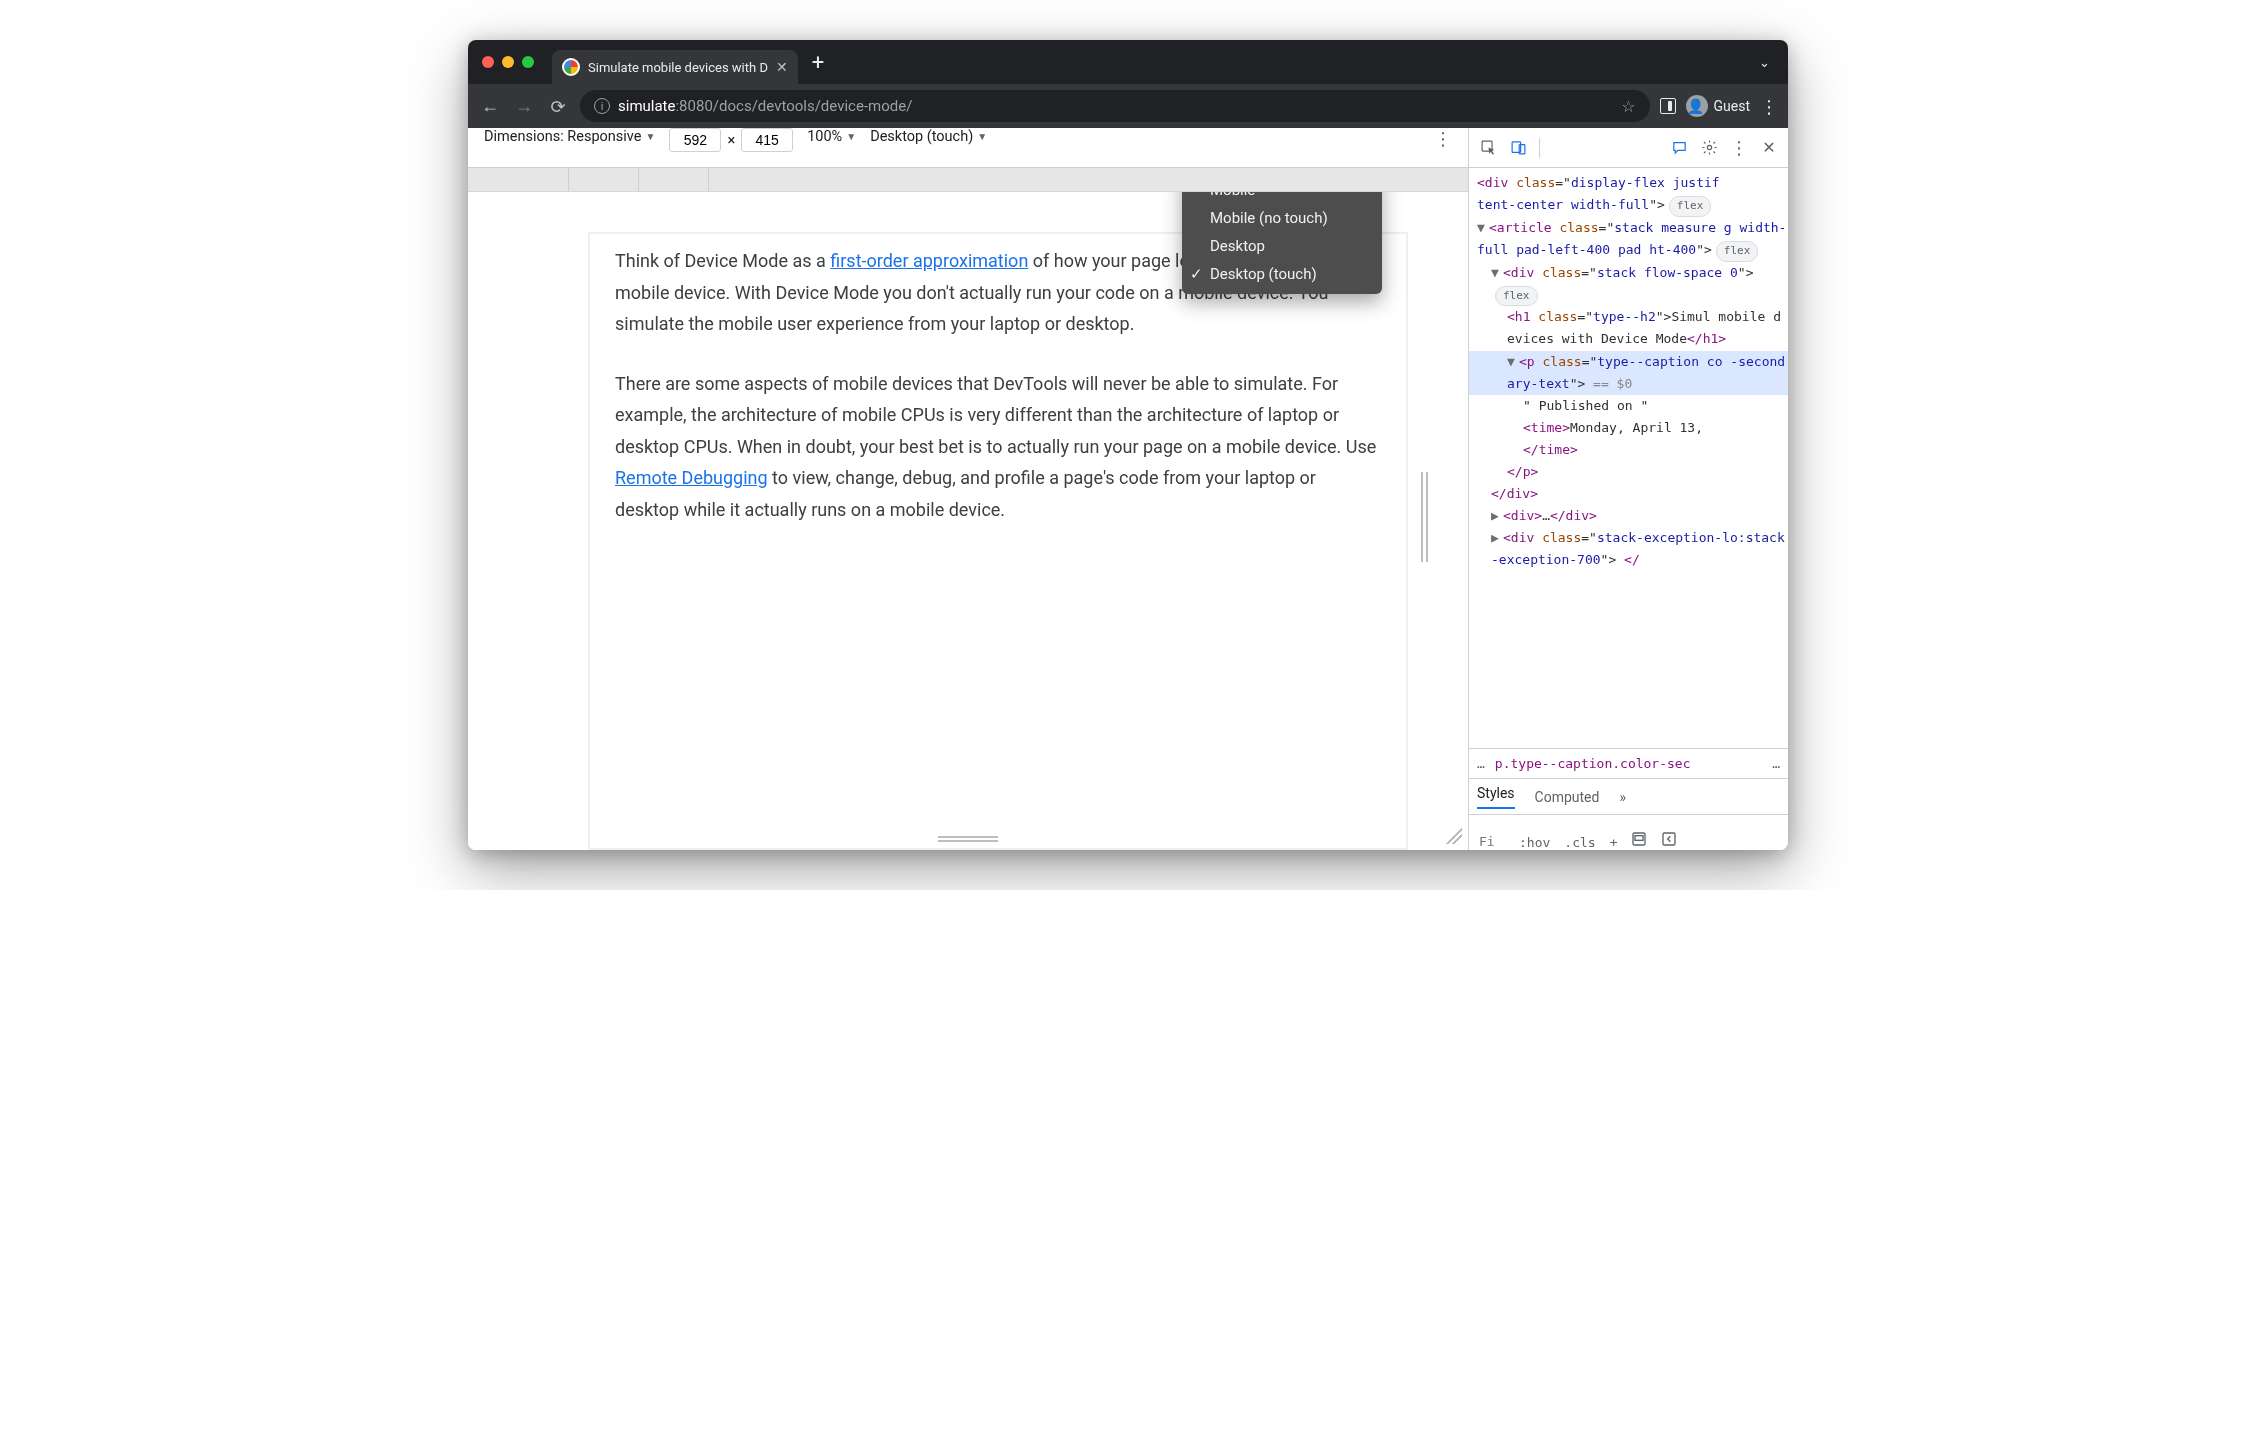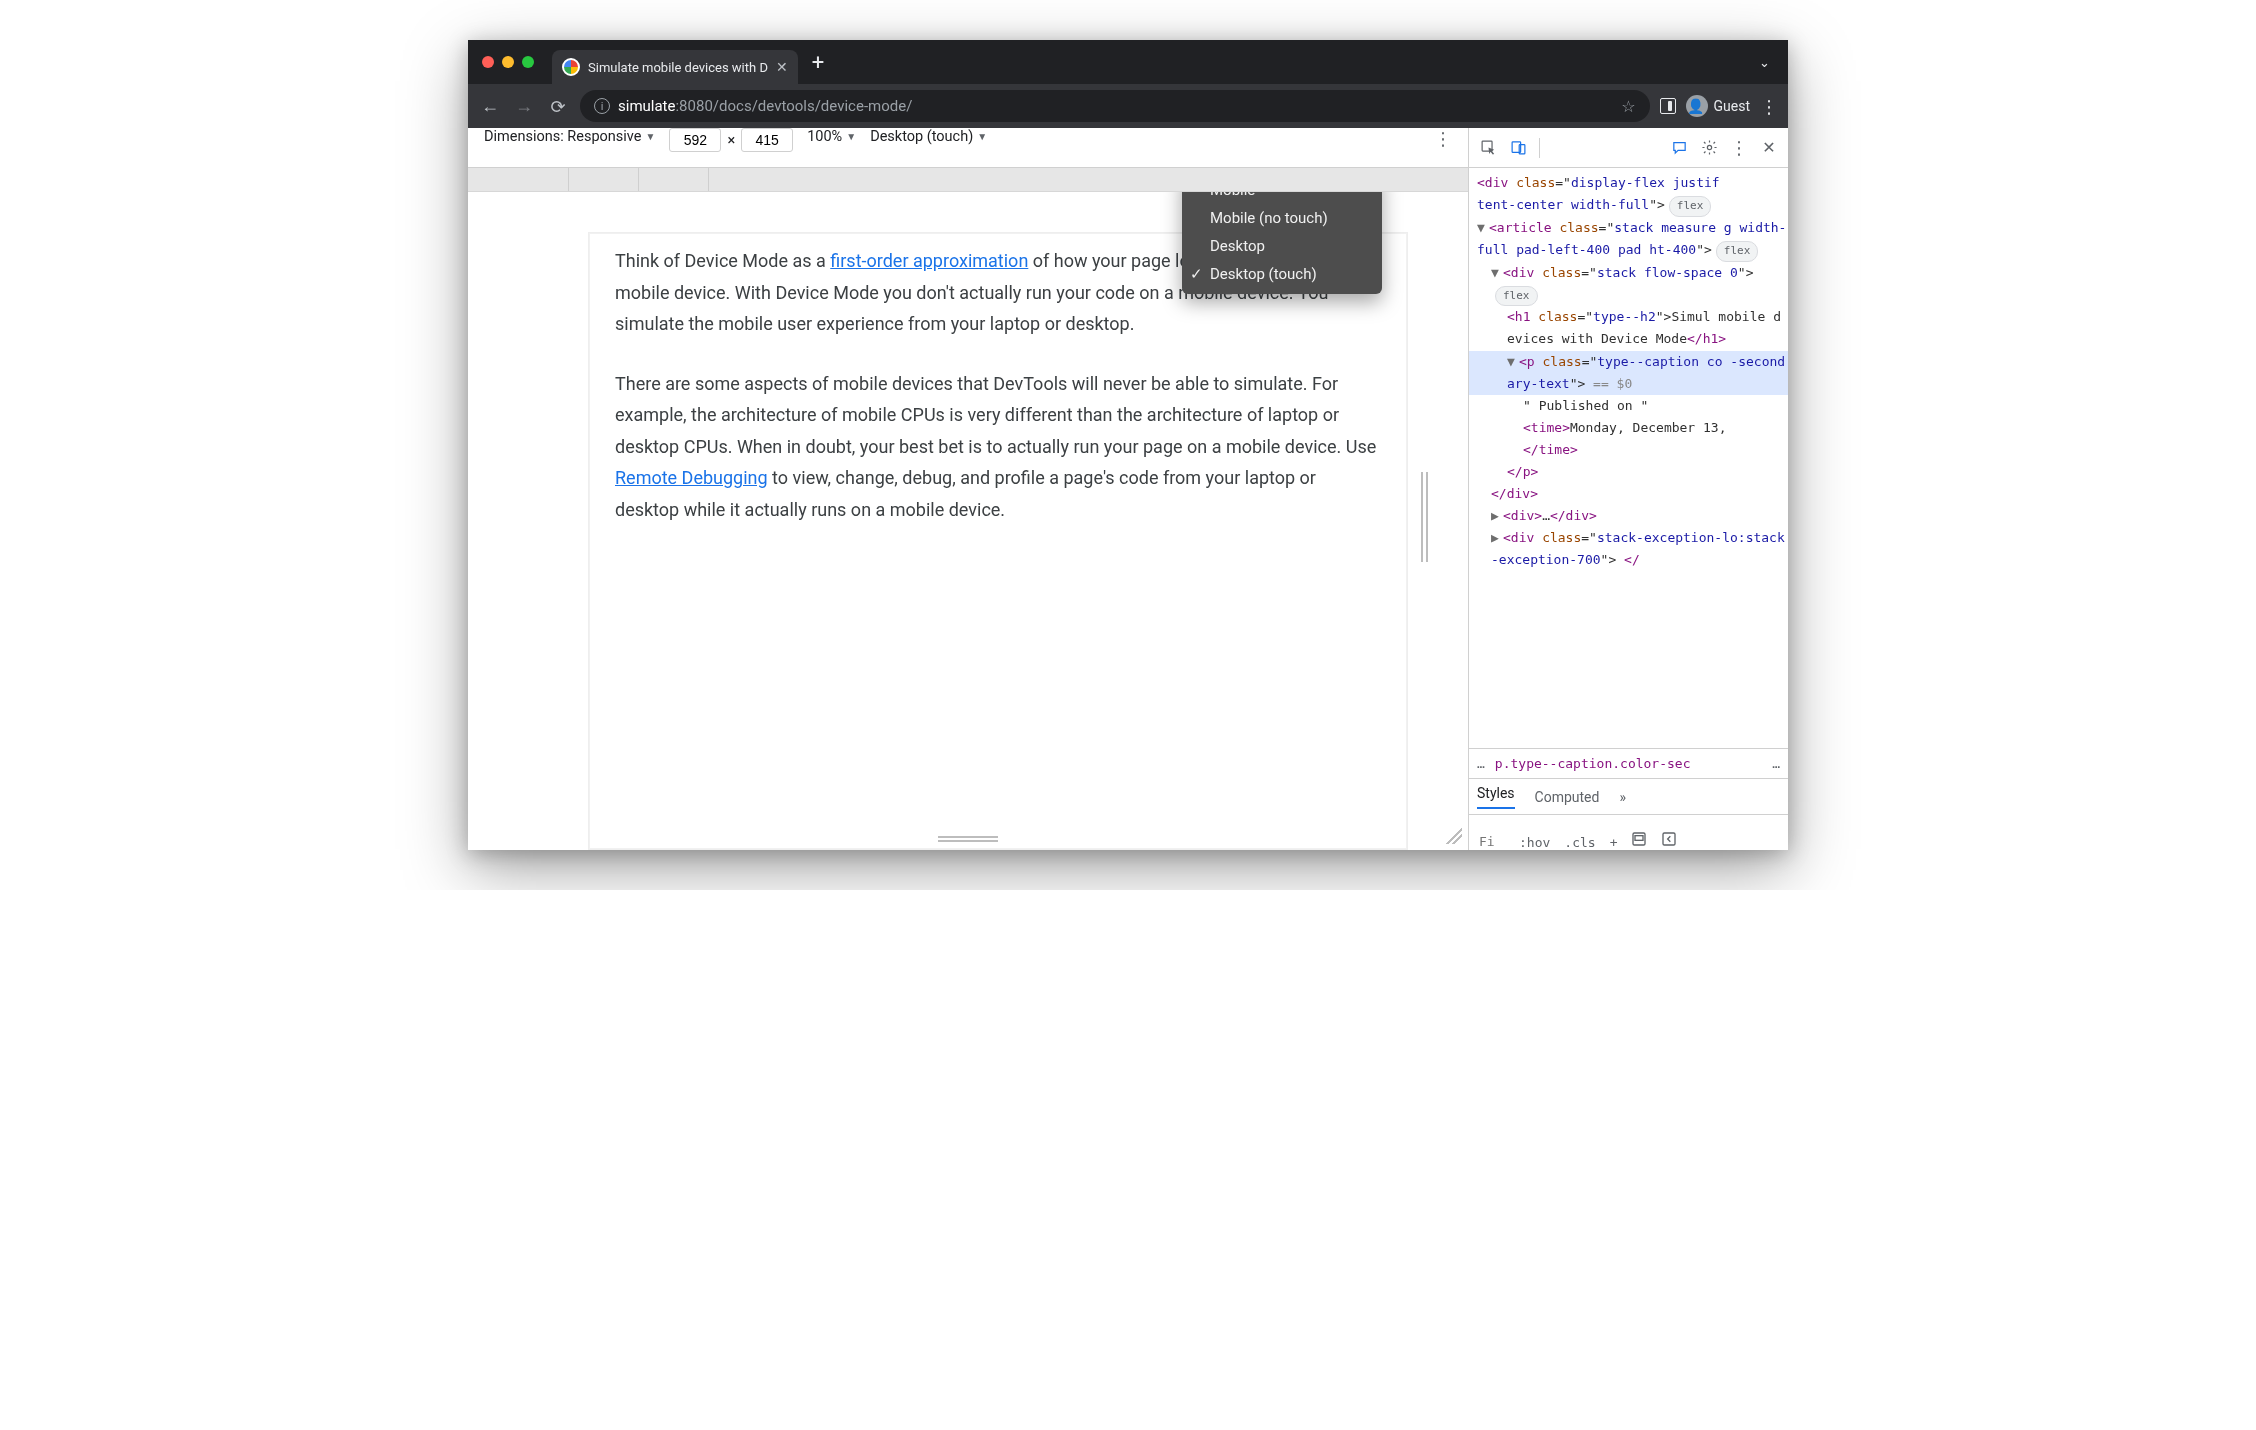--- a/index.html
+++ b/index.html
@@ -21,21 +21,21 @@
     --icon: #5f6368;
   }
   * { box-sizing: border-box; }
   body {
     margin: 0; padding: 40px; background: #ffffff;
     font-family: -apple-system, "Segoe UI", Roboto, Helvetica, Arial, sans-serif;
     display: flex; align-items: flex-start; justify-content: center;
   }
   .window {
     width: 1320px; height: 810px;
-    background: #ffffff; border-radius: 0;
+    background: #ffffff; border-radius: 8px;
     box-shadow: 0 20px 60px rgba(0,0,0,0.35), 0 4px 20px rgba(0,0,0,0.25);
     overflow: hidden; display: flex; flex-direction: column;
   }
   
   .tabstrip {
     background: var(--chrome-dark); height: 44px;
     display: flex; align-items: flex-end; padding: 0 8px 0 14px;
   }
   .traffic { display:flex; gap:8px; align-self:center; margin-right:18px; }
   .dot { width:12px; height:12px; border-radius:50%; }
@@ -263,21 +263,21 @@
       </div>
 
       <div class="dt-elements">
         <div class="node ind1"><span class="t-tag">&lt;div </span><span class="t-attr">class</span><span class="t-plain">="</span><span class="t-str">display-flex justif</span></div>
         <div class="node ind1"><span class="t-str">tent-center width-full</span><span class="t-plain">"&gt;</span><span class="pill">flex</span></div>
         <div class="node ind1"><span class="arrow">▼</span><span class="t-tag">&lt;article </span><span class="t-attr">class</span><span class="t-plain">="</span><span class="t-str">stack measure g width-full pad-left-400 pad ht-400</span><span class="t-plain">"&gt;</span><span class="pill">flex</span></div>
         <div class="node ind2"><span class="arrow">▼</span><span class="t-tag">&lt;div </span><span class="t-attr">class</span><span class="t-plain">="</span><span class="t-str">stack flow-space 0</span><span class="t-plain">"&gt;</span><span class="pill">flex</span></div>
         <div class="node ind3"><span class="t-tag">&lt;h1 </span><span class="t-attr">class</span><span class="t-plain">="</span><span class="t-str">type--h2</span><span class="t-plain">"&gt;</span><span class="t-plain">Simul mobile devices with Device Mode</span><span class="t-tag">&lt;/h1&gt;</span></div>
         <div class="node ind3 sel"><span class="arrow">▼</span><span class="t-tag">&lt;p </span><span class="t-attr">class</span><span class="t-plain">="</span><span class="t-str">type--caption co -secondary-text</span><span class="t-plain">"&gt;</span><span class="t-dim"> == $0</span></div>
         <div class="node ind4"><span class="t-plain">" Published on "</span></div>
-        <div class="node ind4"><span class="t-tag">&lt;time&gt;</span><span class="t-plain">Monday, December 13,</span></div>
+        <div class="node ind4"><span class="t-tag">&lt;time&gt;</span><span class="t-plain">Monday, April 13,</span></div>
         <div class="node ind4"><span class="t-tag">&lt;/time&gt;</span></div>
         <div class="node ind3"><span class="t-tag">&lt;/p&gt;</span></div>
         <div class="node ind2"><span class="t-tag">&lt;/div&gt;</span></div>
         <div class="node ind2"><span class="arrow">▶</span><span class="t-tag">&lt;div&gt;</span><span class="t-plain">…</span><span class="t-tag">&lt;/div&gt;</span></div>
         <div class="node ind2"><span class="arrow">▶</span><span class="t-tag">&lt;div </span><span class="t-attr">class</span><span class="t-plain">="</span><span class="t-str">stack-exception-lo:stack-exception-700</span><span class="t-plain">"&gt;</span><span class="t-tag"> &lt;/</span></div>
       </div>
 
       <div class="crumbs">
         <span>…</span>
         <span class="sel-path">p.type--caption.color-sec</span>

